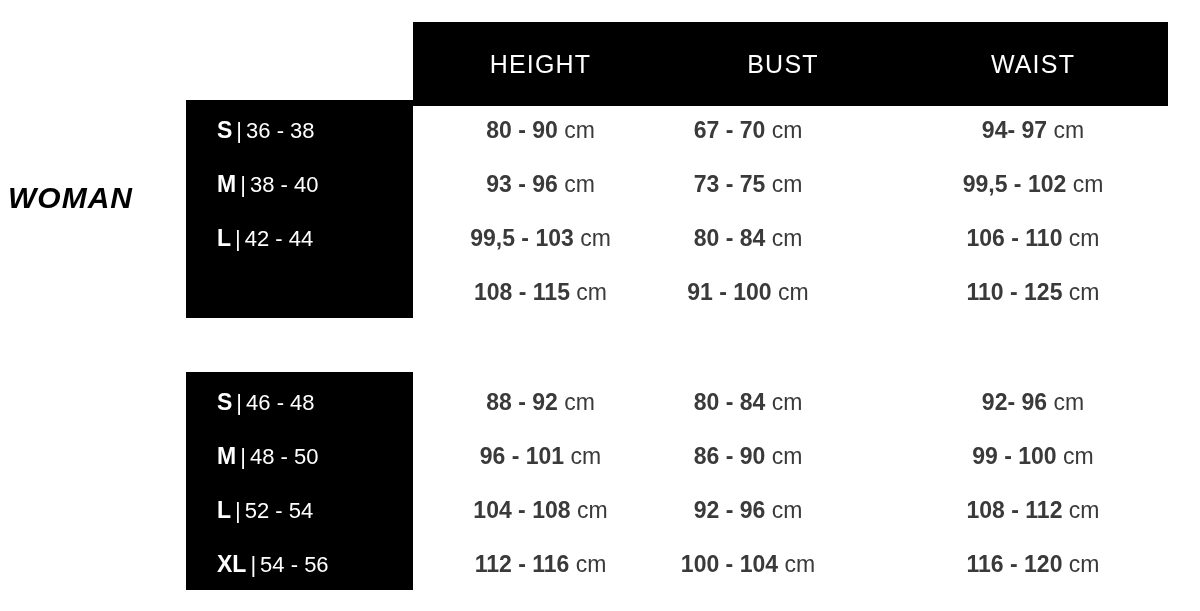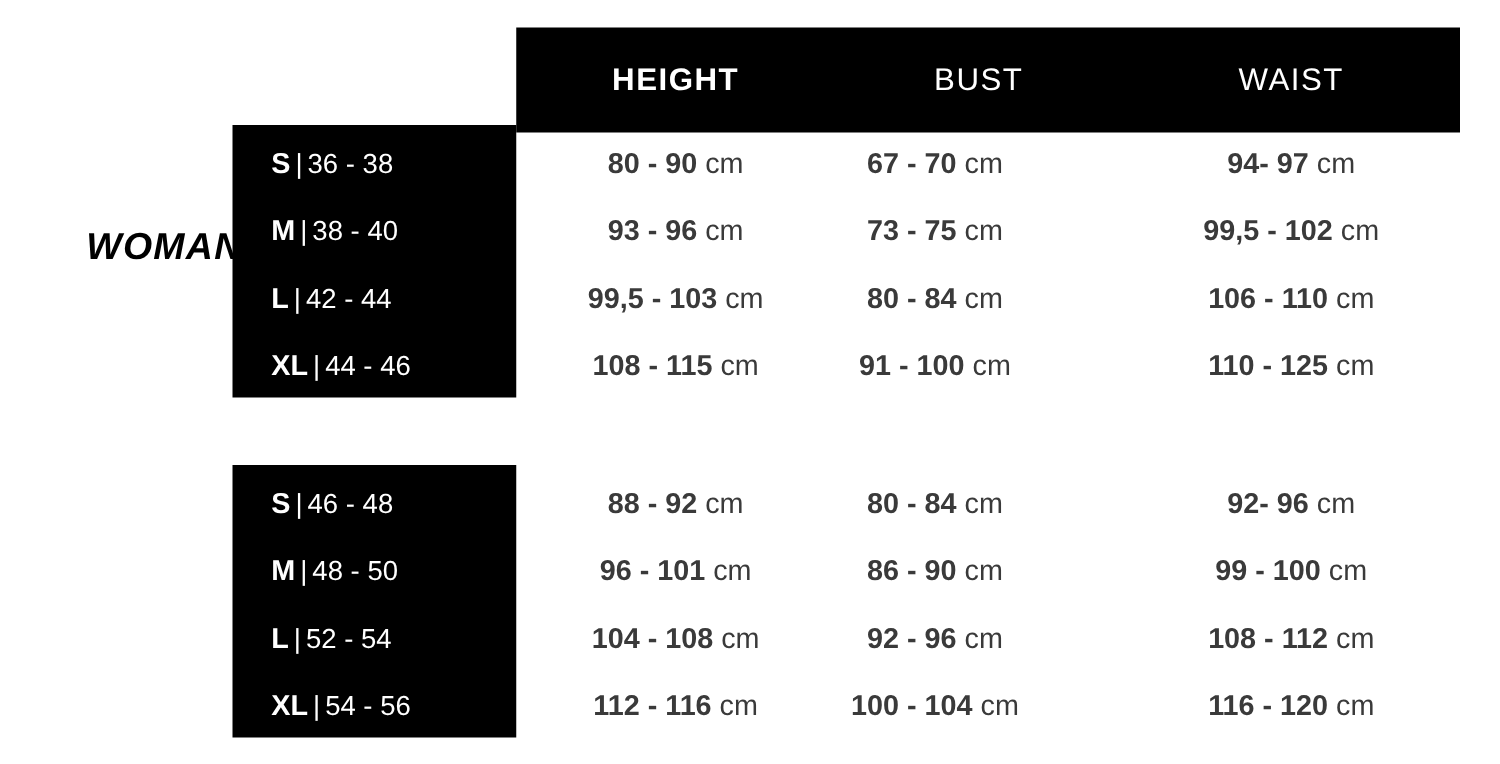--- a/index.html
+++ b/index.html
@@ -43,35 +43,34 @@
   
   .hdr-label {
     position: absolute;
     top: 50px;
     color: #ffffff;
     font-size: 25px;
     letter-spacing: 1.2px;
     text-align: center;
     font-weight: 400;
   }
-  .hdr-height { left: 413px; width: 255px; font-weight: bold; }
+  .hdr-height { left: 413px; width: 255px; }
   .hdr-bust   { left: 668px; width: 230px; }
   .hdr-waist  { left: 898px; width: 270px; }
 
   
   .group-label {
     position: absolute;
     font-size: 30px;
     font-weight: bold;
     font-style: italic;
     color: #000000;
     letter-spacing: 1px;
-    text-align: right;
     width: 170px;
-    left: 24px;
+    left: 8px;
   }
   .group-woman { top: 181px; }
   .group-man   { top: 455px; }
 
   
   .row {
     position: absolute;
     left: 0;
     width: 1200px;
     height: 54px;
@@ -169,23 +168,20 @@
     </div>
     <div class="meas col-bust">
       <span class="v">80 - 84</span> <span class="u">cm</span>
     </div>
     <div class="meas col-waist">
       <span class="v">106 - 110</span> <span class="u">cm</span>
     </div>
   </div>
 
   <div class="row" style="top:265px;">
-    <div class="size-cell">
-      <span class="sz">XL</span><span class="sep">|</span><span class="num">44 - 46</span>
-    </div>
     <div class="meas col-height">
       <span class="v">108 - 115</span> <span class="u">cm</span>
     </div>
     <div class="meas col-bust">
       <span class="v">91 - 100</span> <span class="u">cm</span>
     </div>
     <div class="meas col-waist">
       <span class="v">110 - 125</span> <span class="u">cm</span>
     </div>
   </div>

